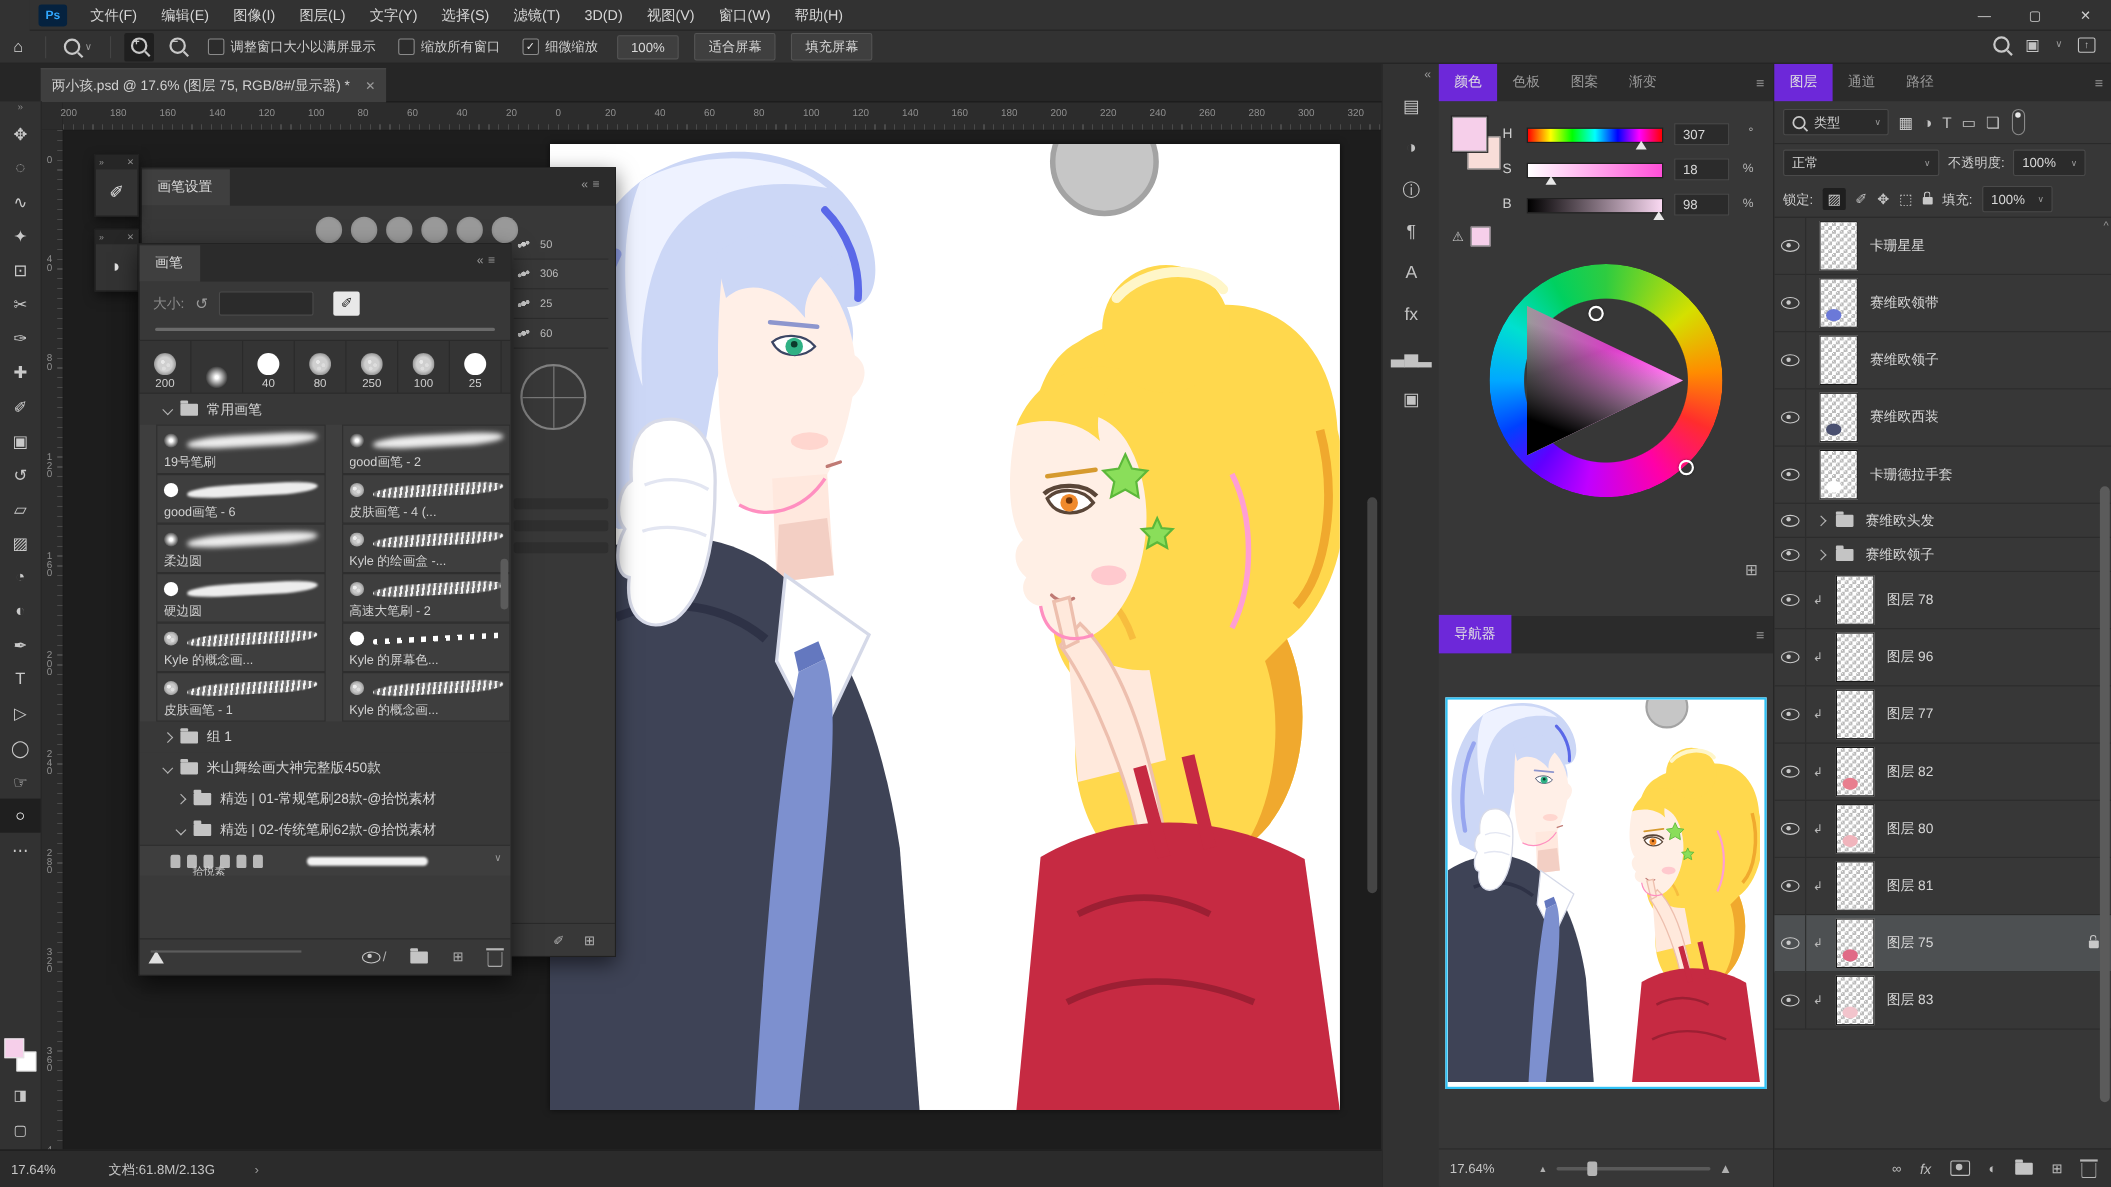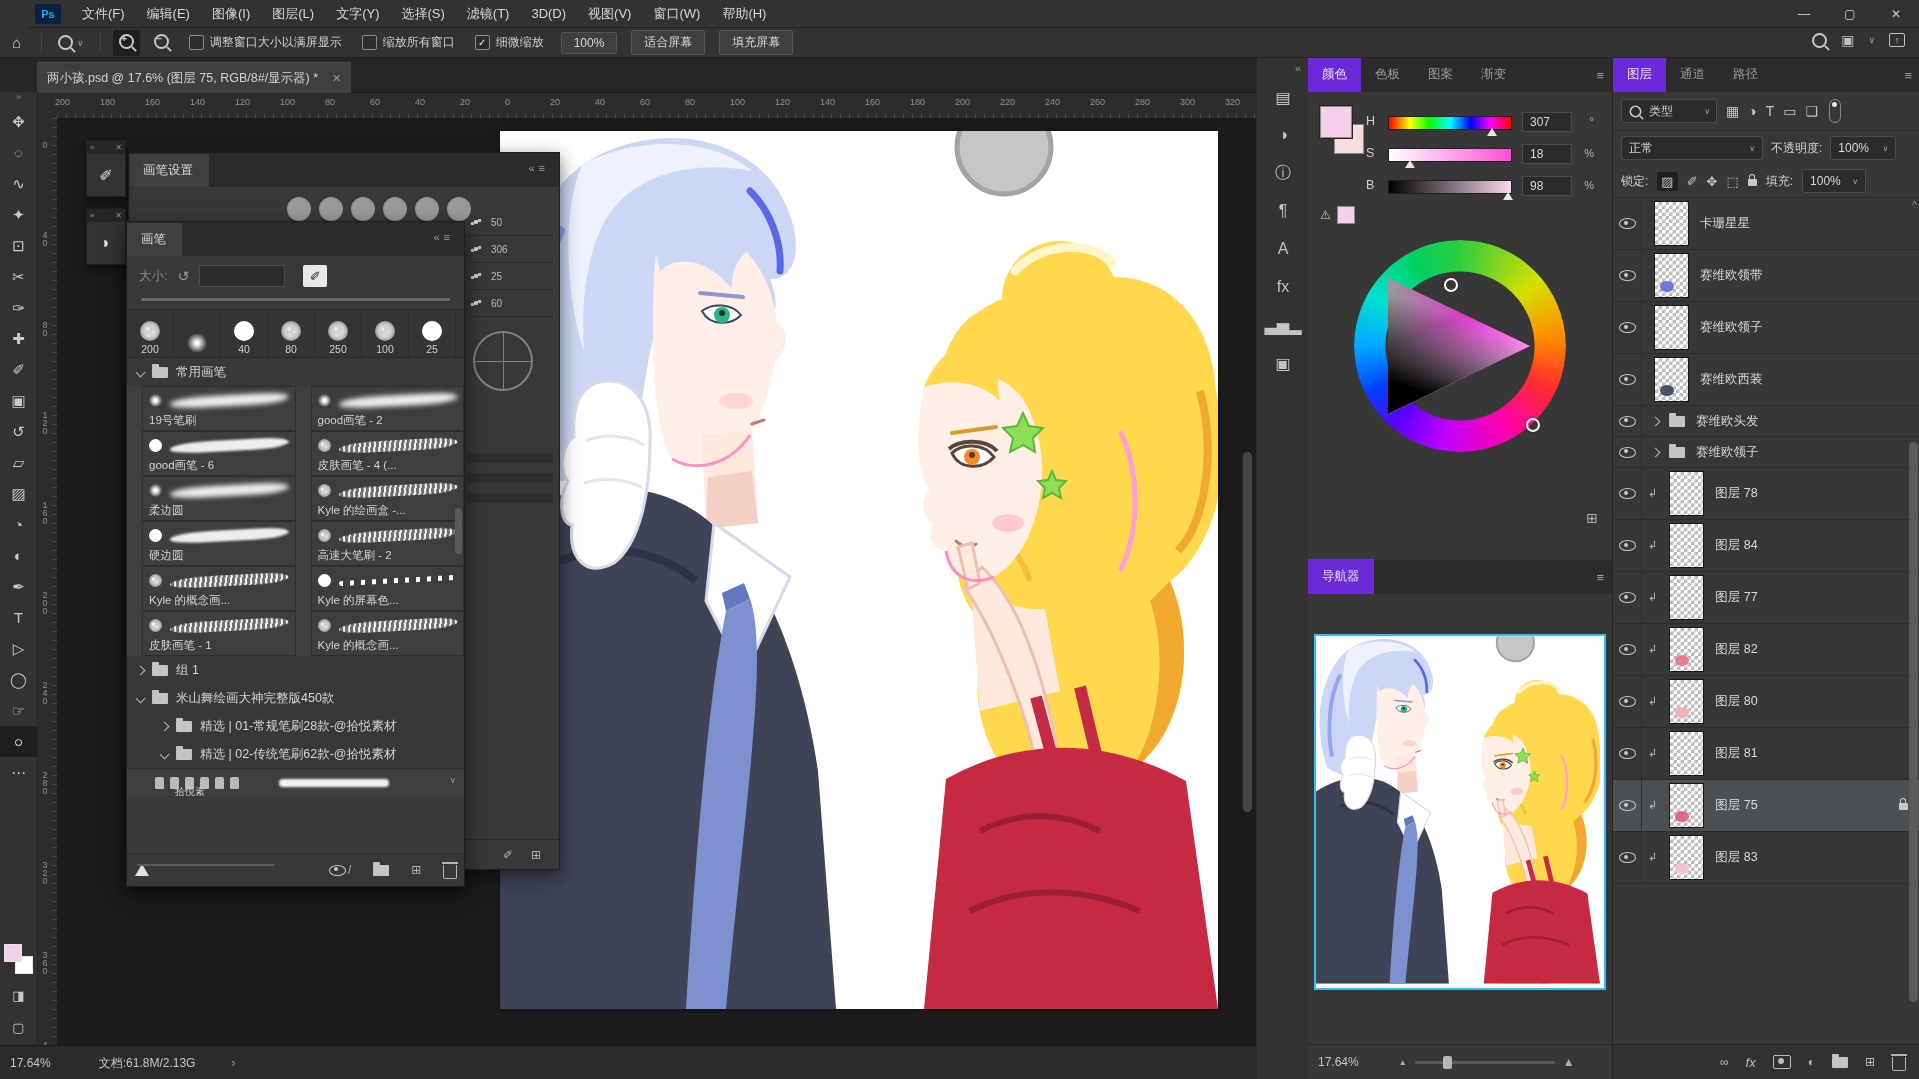--- a/index.html
+++ b/index.html
@@ -70,21 +70,21 @@
   #bp-reset{color:#9a9a9a;font-size:14px;}
   #bp-size-input{width:84px;height:20px;background:#2b2b2b;border:1px solid #4a4a4a;border-radius:2px;}
   #bp-tipbtn{width:24px;height:22px;background:#e8e8e8;border-radius:2px;color:#222;display:flex;align-items:center;justify-content:center;font-size:13px;margin-left:8px;}
   #bp-slider{height:3px;background:#6a6a6a;margin:2px 14px 8px 14px;border-radius:2px;}
   #bp-presets{display:flex;border-top:1px solid #2a2a2a;border-bottom:1px solid #2a2a2a;background:#343434;}
   .preset{width:47px;height:47px;border-right:1px solid #2a2a2a;display:flex;flex-direction:column;align-items:center;justify-content:flex-end;padding-bottom:2px;box-sizing:border-box;color:#cfcfcf;font-size:10.5px;}
   .pthumb{width:20px;height:20px;border-radius:50%;background:#fff;margin-bottom:2px;}
   .f-soft .pthumb{background:radial-gradient(circle,#fff 10%,rgba(255,255,255,0) 72%);}
   .f-texture .pthumb{background:radial-gradient(circle at 40% 40%,#e8e8e8 0 1.5px,transparent 2px),radial-gradient(circle at 65% 55%,#ddd 0 1.5px,transparent 2px),radial-gradient(circle at 45% 70%,#ddd 0 1.5px,transparent 2px),radial-gradient(circle,#cfcfcf 0 45%,#9a9a9a 70%);}
   #bp-list{flex:1;position:relative;background:#3a3a3a;overflow:hidden;}
-  .bgrp{display:flex;align-items:center;height:28px;padding-left:10px;gap:8px;color:#d5d5d5;font-size:12.5px;background:#383838;}
+  .bgrp{display:flex;align-items:center;height:28px;padding-left:22px;gap:8px;color:#d5d5d5;font-size:12.5px;background:#383838;}
   .chev{width:6px;height:6px;border-right:1.6px solid #b5b5b5;border-bottom:1.6px solid #b5b5b5;transform:rotate(-45deg);flex:none;}
   .f-expanded > .chev{transform:rotate(45deg);}
   .f-indent{padding-left:34px;}
   .i-folder{width:16px;height:11px;background:#c4c4c4;border-radius:1px;position:relative;display:inline-block;flex:none;}
   .i-folder::before{content:"";position:absolute;top:-3px;left:0;width:7px;height:3px;background:#c4c4c4;border-radius:1px 1px 0 0;}
   #bp-grid{display:grid;grid-template-columns:1fr 1fr;background:#3e3e3e;}
   .bitem{height:45px;border:0.5px solid #2e2e2e;padding:5px 6px 2px 6px;box-sizing:border-box;display:flex;flex-direction:column;justify-content:space-between;margin-left:15px;}
   .brow{display:flex;align-items:center;height:16px;}
   .btip{width:13px;height:13px;border-radius:50%;background:#fff;flex:none;}
   .f-soft .btip{background:radial-gradient(circle,#fff 15%,rgba(255,255,255,0) 75%);}
@@ -846,20 +846,31 @@
         <span class="eyecell" data-name="layer-visibility-cell">
           <span class="i-eye" data-name="eye-icon"></span>
         </span>
 
         <span class="lthumb" data-name="layer-thumbnail" style="--accent: #4a5070;">
           <i></i>
         </span>
         <span class="lname" data-name="layer-name">赛维欧西装</span>
 
       </div>
+      <div class="lrow" data-name="layer-row">
+        <span class="eyecell" data-name="layer-visibility-cell">
+          <span class="i-eye" data-name="eye-icon"></span>
+        </span>
+
+        <span class="lthumb" data-name="layer-thumbnail" style="--accent: #ffffff;">
+          <i></i>
+        </span>
+        <span class="lname" data-name="layer-name">卡珊德拉手套</span>
+
+      </div>
       <div class="lrow f-group" data-name="layer-row">
         <span class="eyecell" data-name="layer-visibility-cell">
           <span class="i-eye" data-name="eye-icon"></span>
         </span>
         <span class="chev" data-name="group-chevron-icon"></span>
         <span class="i-folder" data-name="folder-icon"></span>
 
         <span class="lname" data-name="layer-name">赛维欧头发</span>
 
       </div>
@@ -887,21 +898,21 @@
       </div>
       <div class="lrow f-clipped" data-name="layer-row">
         <span class="eyecell" data-name="layer-visibility-cell">
           <span class="i-eye" data-name="eye-icon"></span>
         </span>
 
         <span class="lclip" data-name="clipping-mask-icon">↲</span>
         <span class="lthumb" data-name="layer-thumbnail">
           <i></i>
         </span>
-        <span class="lname" data-name="layer-name">图层 84</span>
+        <span class="lname" data-name="layer-name">图层 96</span>
 
       </div>
       <div class="lrow f-clipped" data-name="layer-row">
         <span class="eyecell" data-name="layer-visibility-cell">
           <span class="i-eye" data-name="eye-icon"></span>
         </span>
 
         <span class="lclip" data-name="clipping-mask-icon">↲</span>
         <span class="lthumb" data-name="layer-thumbnail">
           <i></i>

